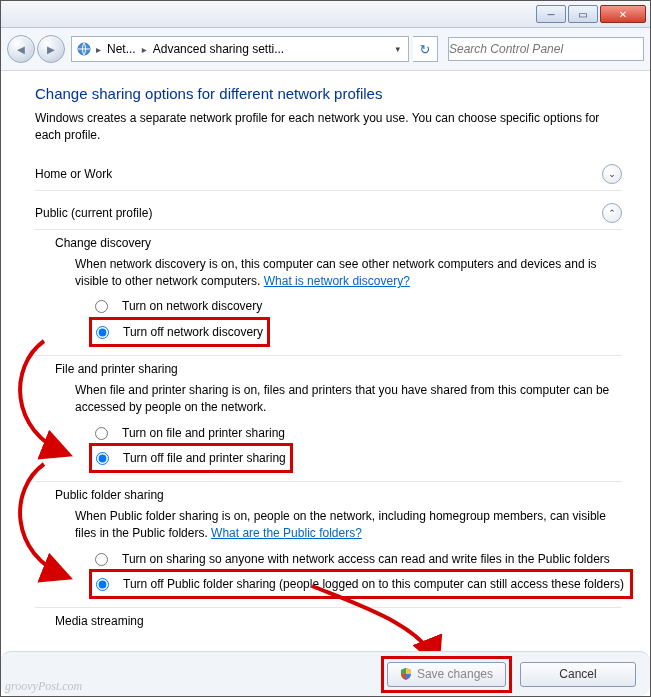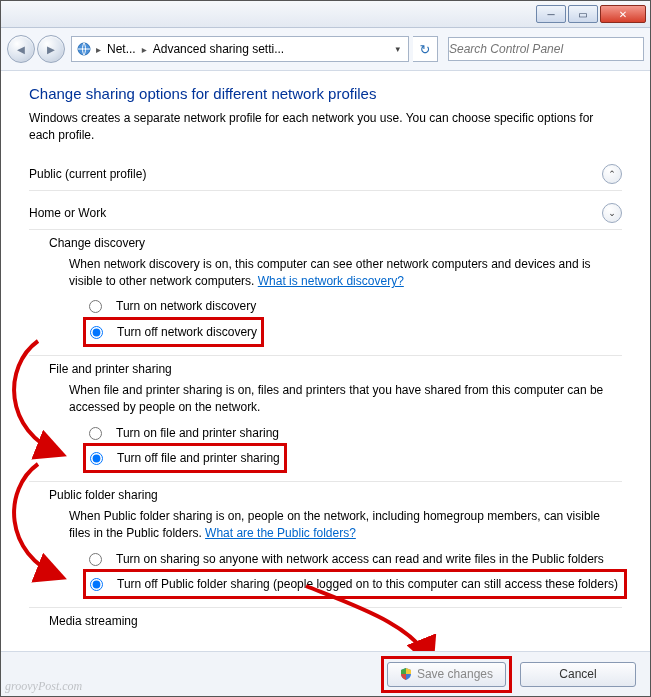--- a/index.html
+++ b/index.html
@@ -122,20 +122,21 @@
   font-size: 12px;
   box-sizing: border-box;
 }
 
 .content {
   flex: 1;
   overflow: hidden;
   padding: 14px 28px 0 28px;
   position: relative;
   background: #fff;
+  margin-left: 6px;
 }
 h1.page-title {
   color: #003399;
   font-weight: normal;
   font-size: 15px;
   margin: 0 0 8px 0;
 }
 .desc {
   margin: 0 0 14px 0;
   line-height: 1.4;
@@ -200,20 +201,21 @@
 
 .bottombar {
   height: 44px;
   background: #f1f4f9;
   border-top: 1px solid #d2dae6;
   display: flex;
   align-items: center;
   justify-content: flex-end;
   padding: 0 14px;
   gap: 8px;
+  border-radius: 10px;
 }
 .btn {
   height: 23px;
   min-width: 90px;
   padding: 0 12px;
   border: 1px solid #8899b3;
   border-radius: 3px;
   background: linear-gradient(#fdfdfe,#e5eaf2);
   display: inline-flex;
   align-items: center;
@@ -281,27 +283,27 @@
     <div class="refresh">↻</div>
     <input class="search" placeholder="Search Control Panel" style="">
   </div>
 
   <div class="content">
 
     <h1 class="page-title">Change sharing options for different network profiles</h1>
     <p class="desc">Windows creates a separate network profile for each network you use. You can choose specific options for each profile.</p>
 
     <div class="profile-header">
+      <span>Home or Work</span>
+      <span class="expander">⌄</span>
+    </div>
+
+    <div class="profile-header">
       <span>Public (current profile)</span>
       <span class="expander">⌃</span>
-    </div>
-
-    <div class="profile-header">
-      <span>Home or Work</span>
-      <span class="expander">⌄</span>
     </div>
 
     <div class="section">
       <div class="sec-title">Change discovery</div>
       <p class="sec-desc">
         <span>When network discovery is on, this computer can see other network computers and devices and is visible to other network computers. </span><a class="link">What is network discovery?</a>
       </p>
       <div class="radio-group">
         <label class="radio-row">
           <input type="radio" name="nd" style="">

